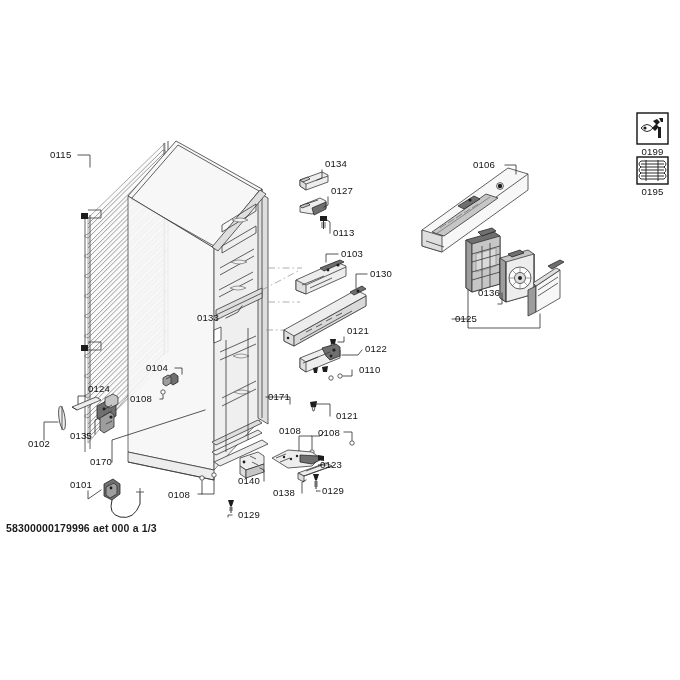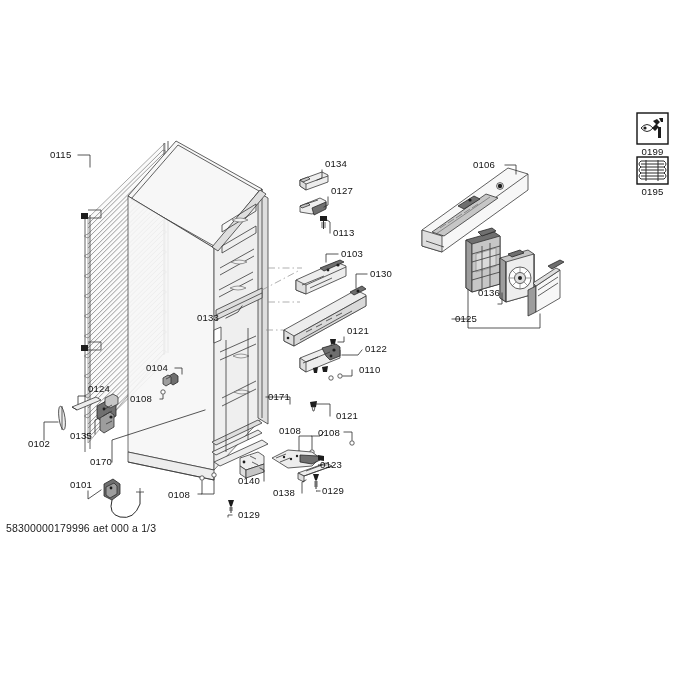--- a/index.html
+++ b/index.html
@@ -24,20 +24,21 @@
     top: 0;
   }
   .footer-text {
     position: absolute;
     left: 6px;
     top: 522px;
     font-size: 10.5px;
     color: #1b1b1b;
     letter-spacing: 0.15px;
     white-space: nowrap;
+    font-weight: bold;
   }
   
   .ln   { stroke: #3a3a3a; stroke-width: 0.8; fill: none; }
   .ln-t { stroke: #5a5a5a; stroke-width: 0.6; fill: none; }
   .ln-h { stroke: #2a2a2a; stroke-width: 1.0; fill: none; }
   .leader { stroke: #2b2b2b; stroke-width: 0.8; fill: none; stroke-linecap: square; }
   .dash { stroke: #8d8d8d; stroke-width: 0.7; fill: none; stroke-dasharray: 7 3 1.5 3; }
   .face-a { fill: #f7f7f7; stroke: #3a3a3a; stroke-width: 0.8; }
   .face-b { fill: #ededed; stroke: #3a3a3a; stroke-width: 0.8; }
   .face-c { fill: #dedede; stroke: #3a3a3a; stroke-width: 0.8; }

